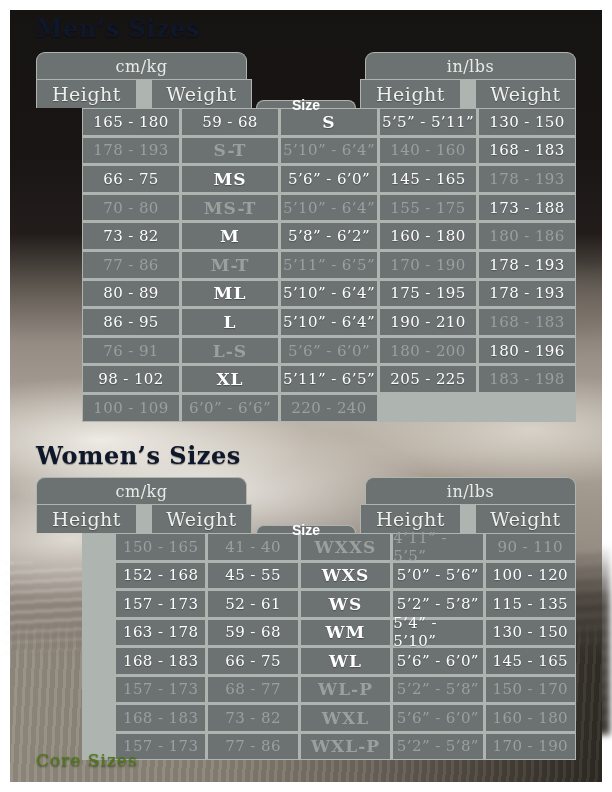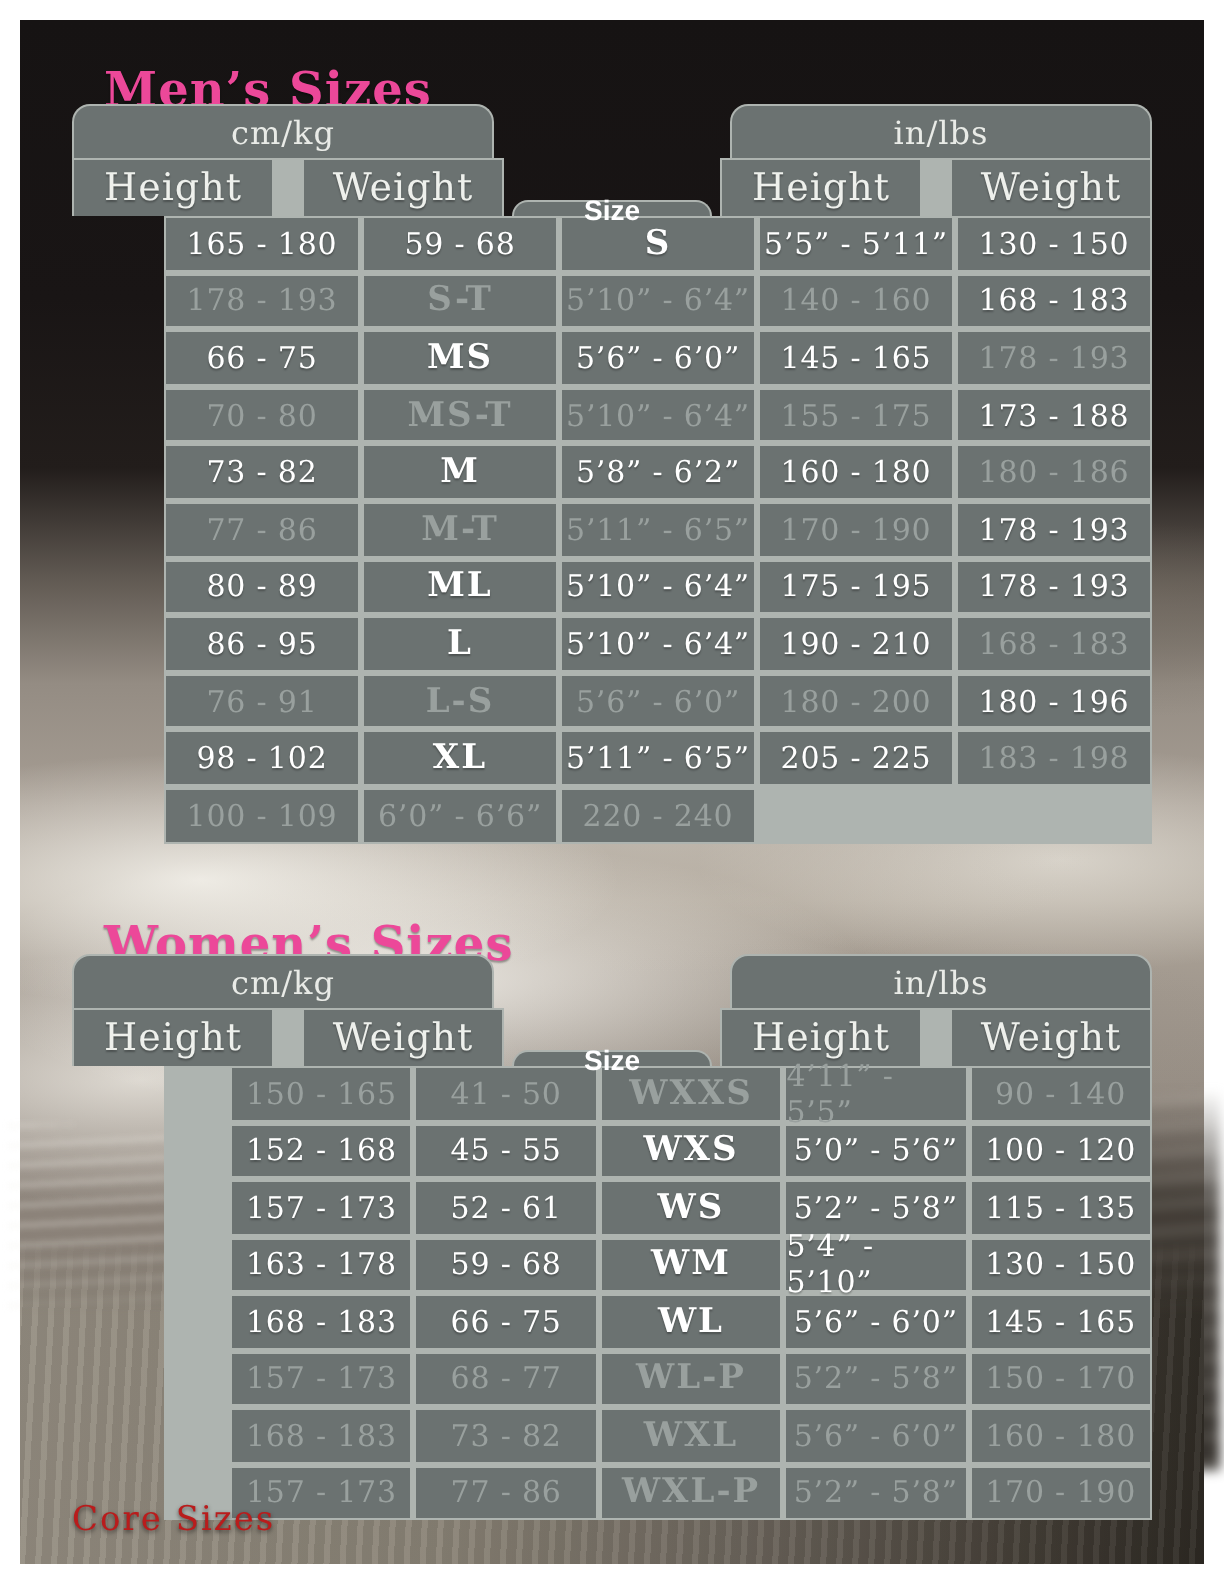--- a/index.html
+++ b/index.html
@@ -39,29 +39,29 @@
     position:absolute; left:0; right:0; bottom:0; height:162px; z-index:1;
     background:
       repeating-linear-gradient(93deg, rgba(255,255,255,0.05) 0 3px, rgba(0,0,0,0.07) 3px 8px),
       linear-gradient(99deg, #968f83 0%, #8a8376 38%, #6d665d 62%, #474139 84%, #2d2923 100%);
     -webkit-mask-image: linear-gradient(to bottom, transparent 0, #000 38px);
             mask-image: linear-gradient(to bottom, transparent 0, #000 38px);
   }
 
   
   .section-title {
-    position:absolute; left:36px; margin:16px; z-index:2;
+    position:absolute; left:36px; margin:0; z-index:2;
     font-family:"DejaVu Serif", serif; font-weight:bold; font-size:24px; letter-spacing:0.5px;
-    color:#ec4899; text-shadow:0 1px 1px rgba(0,0,0,0.35);
+    color:#0f172a; text-shadow:0 1px 1px rgba(0,0,0,0.35);
   }
   .men-title   { top:14px; }
   .women-title { top:441px; }
   .core-note {
     position:absolute; left:36px; top:750px; z-index:2;
-    font-size:17px; letter-spacing:1px; color:#b91c1c;
+    font-size:17px; letter-spacing:1px; color:#4d7c0f;
     text-shadow:0 1px 2px rgba(0,0,0,0.55);
   }
 
   
   .sizes-table { position:absolute; left:36px; width:540px; z-index:2; }
   .men   { top:52px; }
   .women { top:477px; }
 
   .unit-row  { position:relative; height:27px; }
   .unit-cell {
@@ -205,24 +205,24 @@
       <div class="size-tab-wrap">
         <div class="size-tab">Size</div>
       </div>
       <div class="hdr-pair">
         <div class="hdr-cell">Height</div>
         <div class="hdr-cell">Weight</div>
       </div>
     </div>
     <div class="data-grid">
         <div class="dcell dim">150 - 165</div>
-        <div class="dcell dim">41 - 50</div>
+        <div class="dcell dim">41 - 40</div>
         <div class="dcell size dim">WXXS</div>
         <div class="dcell dim">4’11” - 5’5”</div>
-        <div class="dcell dim">90 - 140</div>
+        <div class="dcell dim">90 - 110</div>
         <div class="dcell">152 - 168</div>
         <div class="dcell">45 - 55</div>
         <div class="dcell size">WXS</div>
         <div class="dcell">5’0” - 5’6”</div>
         <div class="dcell">100 - 120</div>
         <div class="dcell">157 - 173</div>
         <div class="dcell">52 - 61</div>
         <div class="dcell size">WS</div>
         <div class="dcell">5’2” - 5’8”</div>
         <div class="dcell">115 - 135</div>

